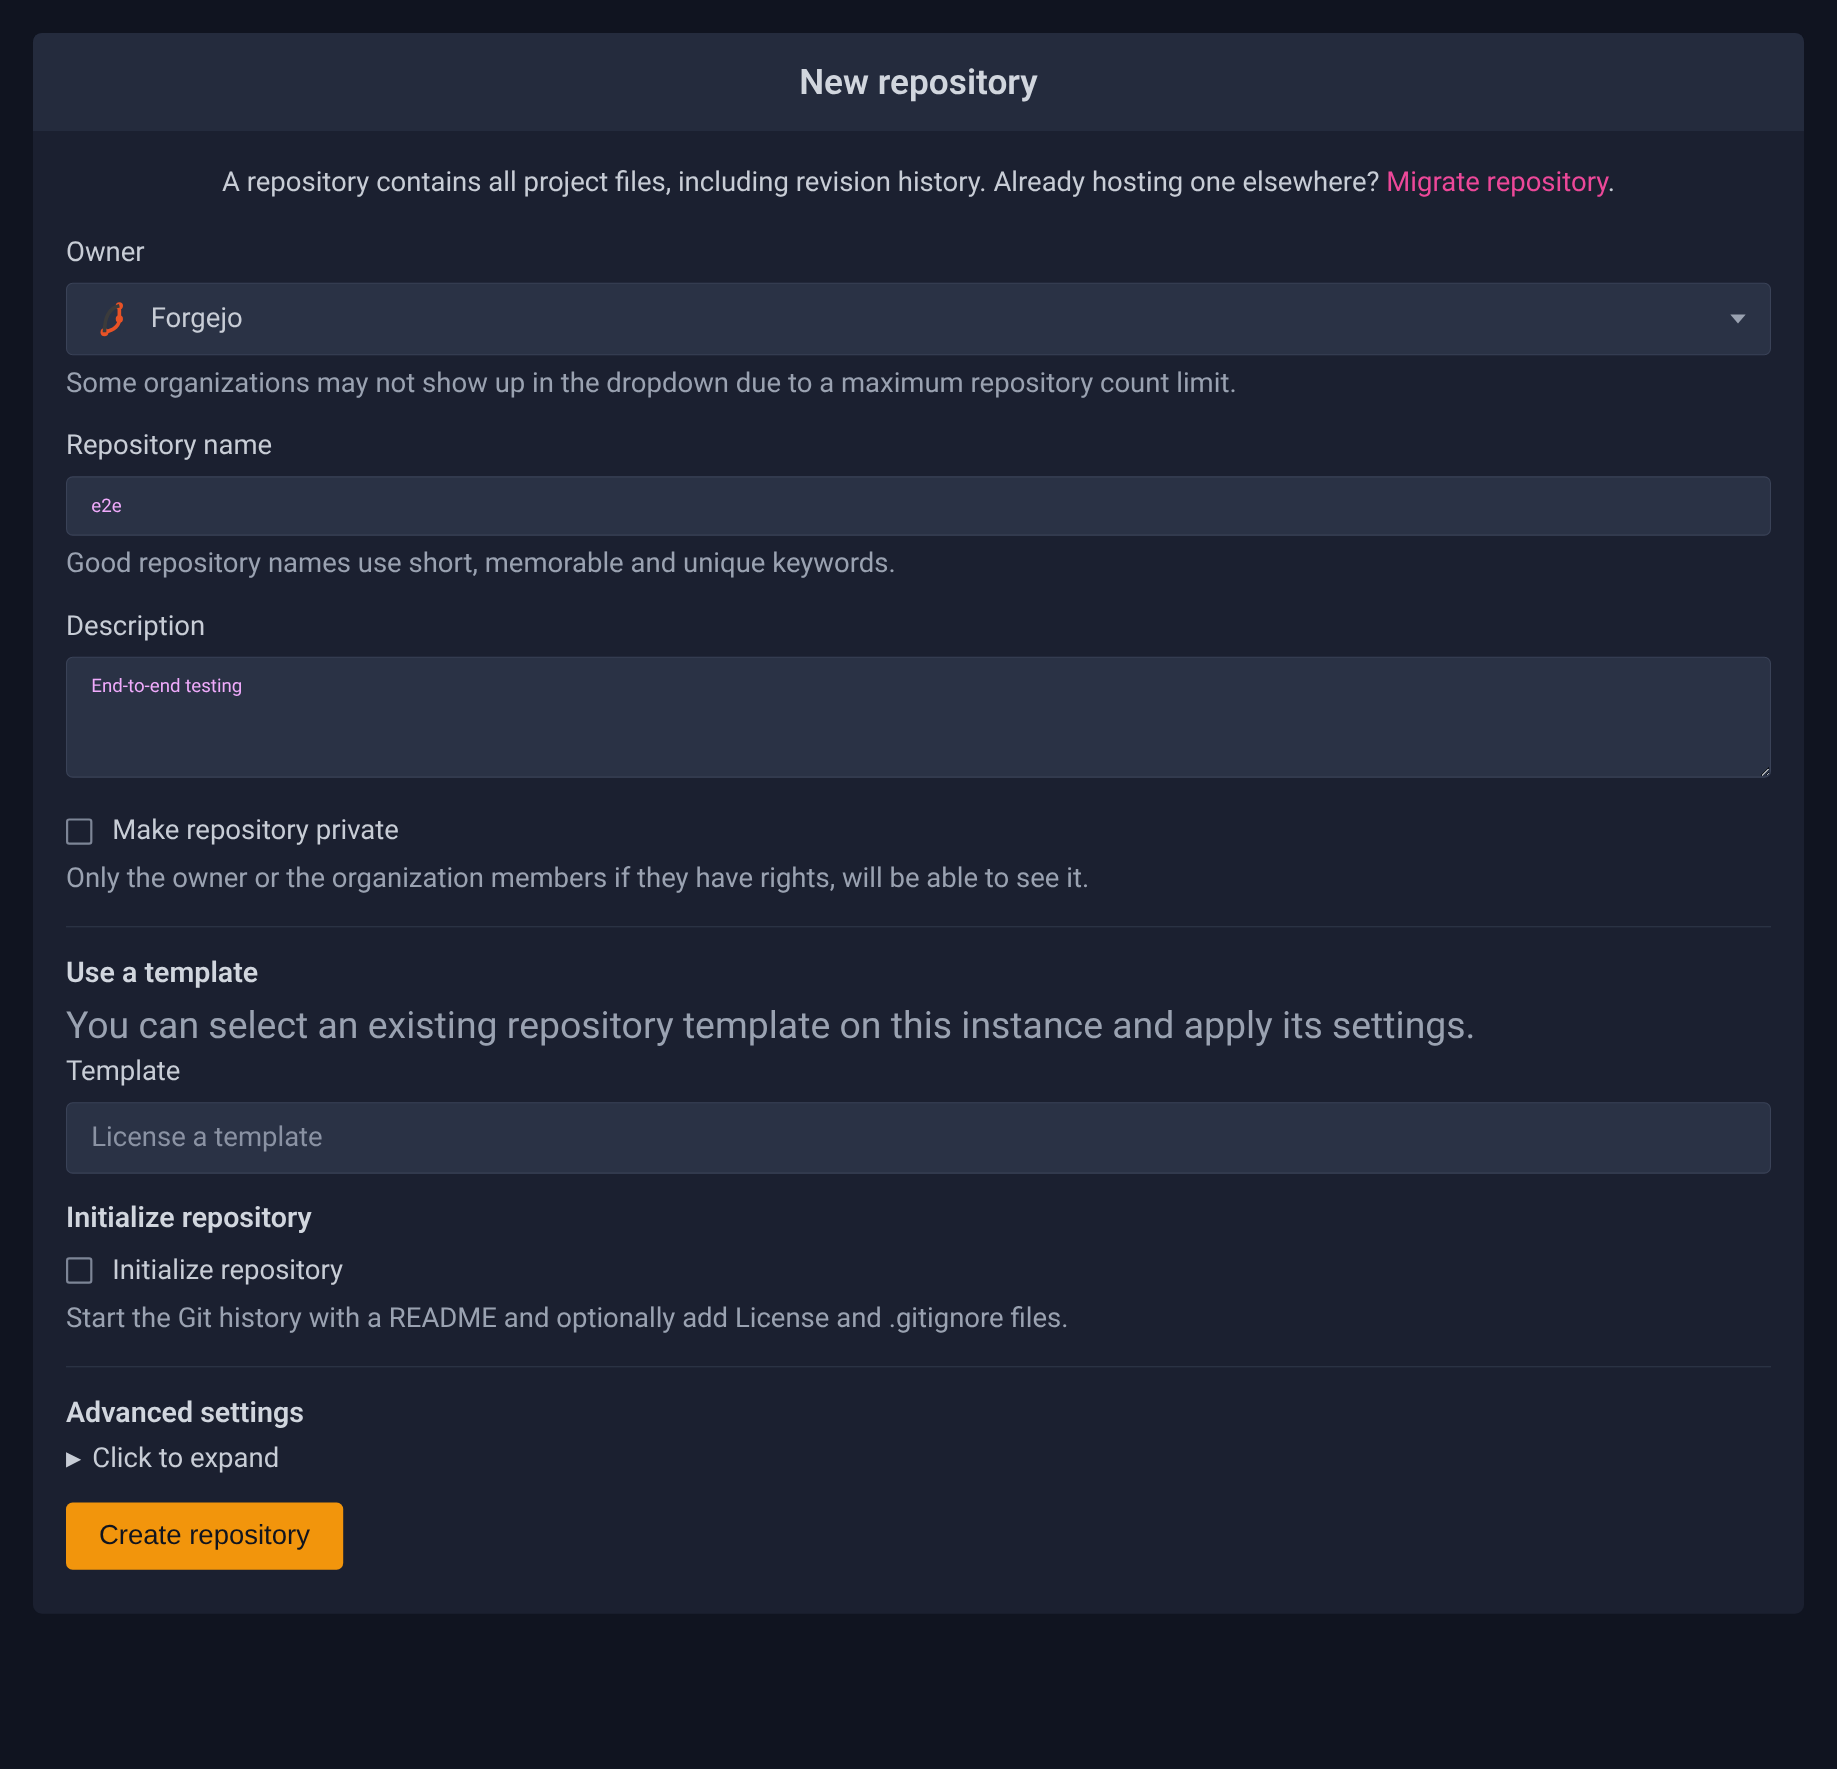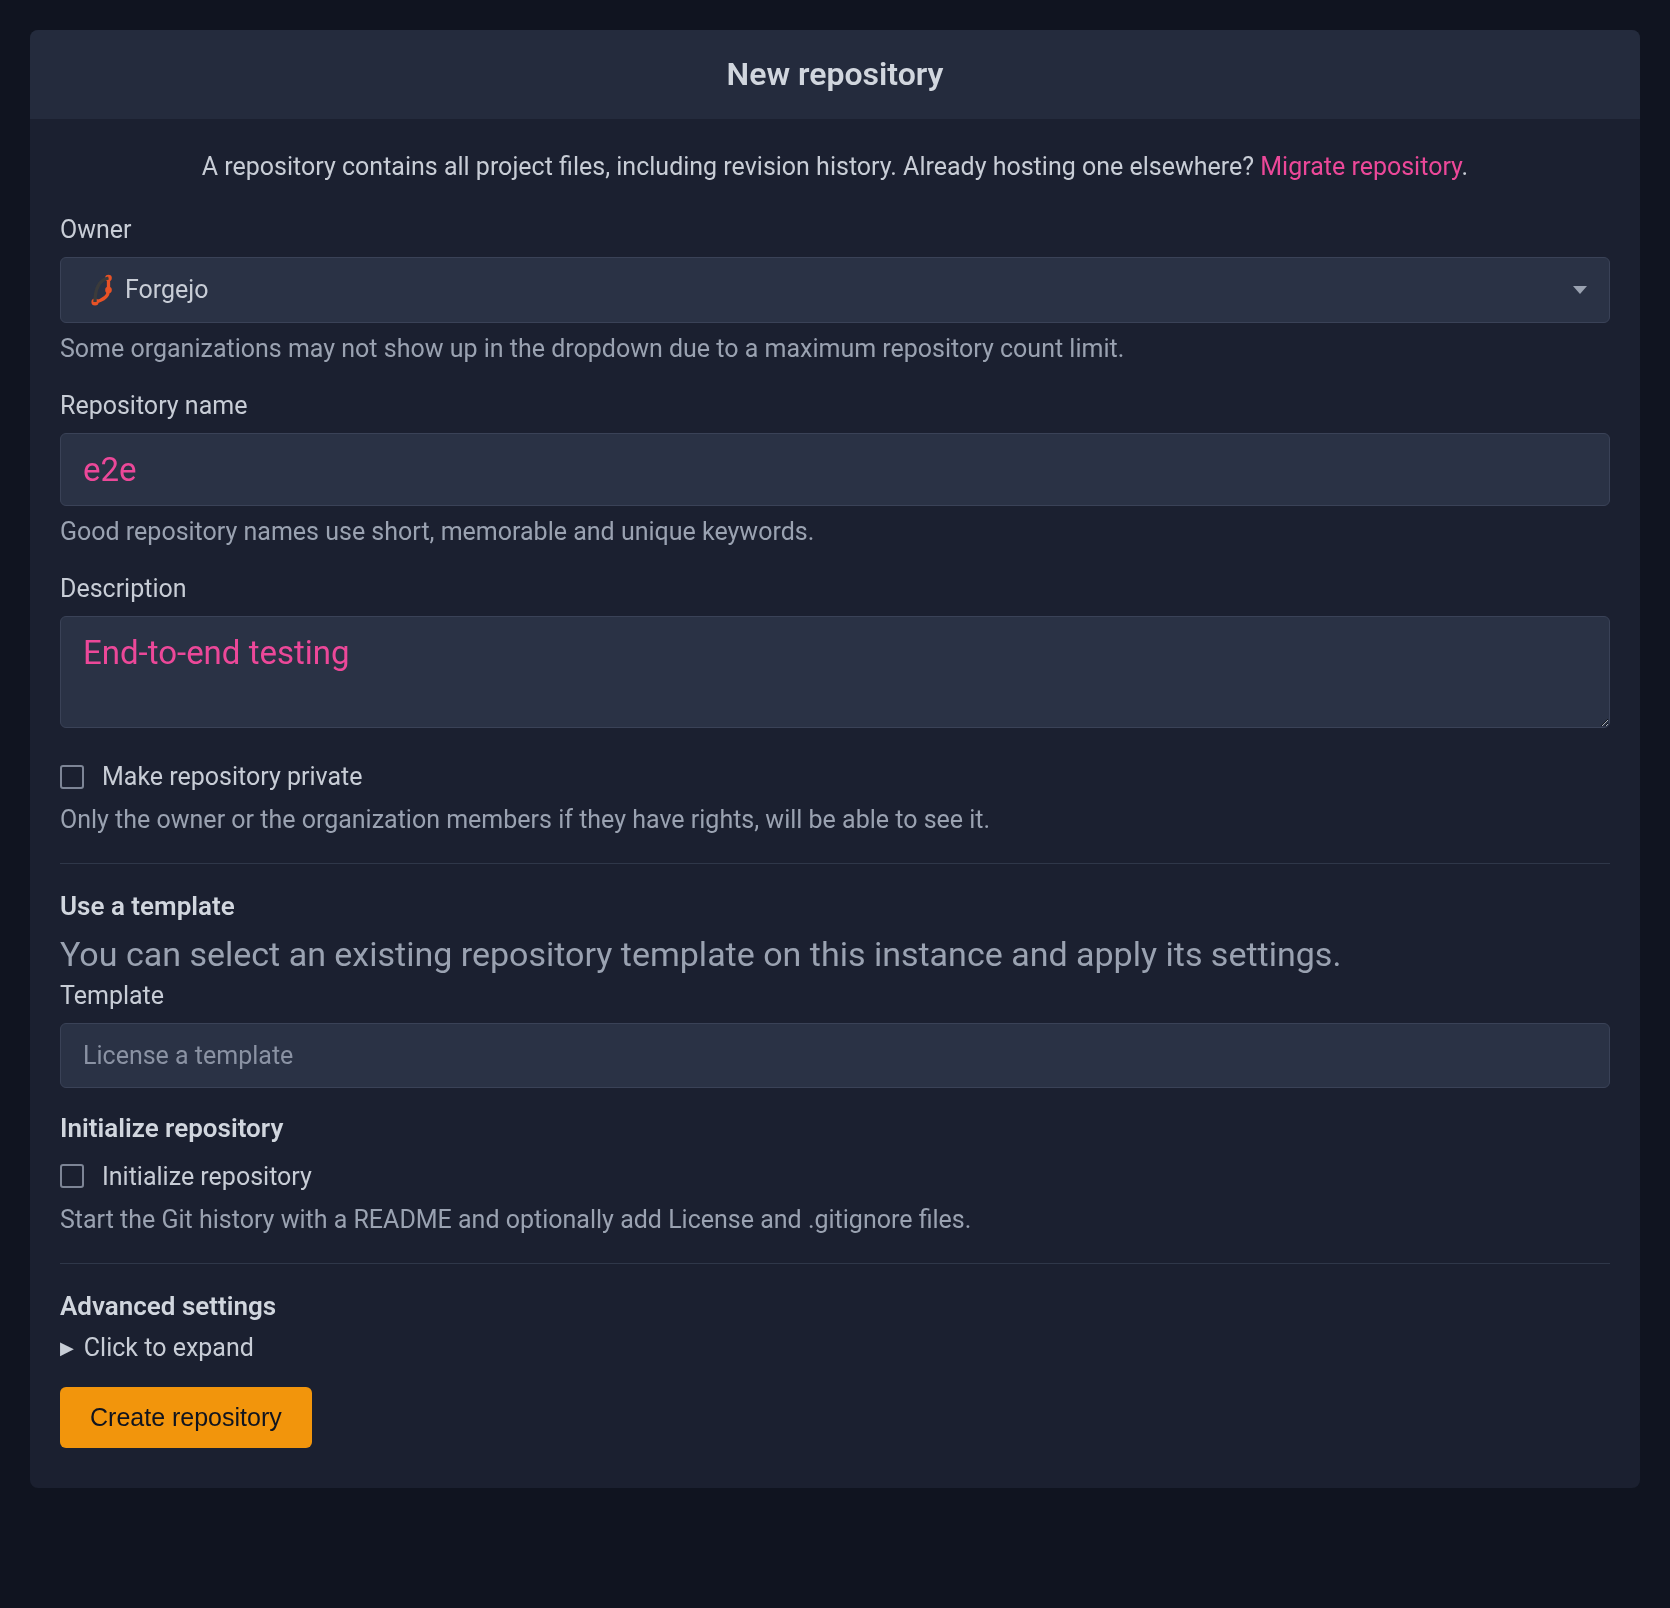--- a/index.html
+++ b/index.html
@@ -51,21 +51,21 @@
     color: #9aa2b1;
     margin-top: 8px;
   }
   .dropdown {
     background: #2a3245;
     border: 1px solid #3a4257;
     border-radius: 6px;
     padding: 14px 22px;
     display: flex;
     align-items: center;
-    gap: 6px;
+    gap: 18px;
     position: relative;
     cursor: pointer;
     color: #c8cdd6;
     font-size: 25px;
   }
   .dropdown .caret {
     position: absolute;
     right: 22px;
     top: 50%;
     transform: translateY(-50%);
@@ -79,22 +79,22 @@
     display: inline-flex;
     align-items: center;
     justify-content: center;
   }
   .text-input, .textarea {
     width: 100%;
     background: #2a3245;
     border: 1px solid #3a4257;
     border-radius: 6px;
     padding: 16px 22px;
-    color: #ec4899;
-    font-size: 33px;
+    color: #f0abfc;
+    font-size: 17px;
     font-family: inherit;
     outline: none;
   }
   .textarea {
     min-height: 110px;
     resize: both;
   }
   .text-input::placeholder { color: #8a92a3; }
   .placeholder-text { color: #8a92a3; }
   .checkbox-row {

